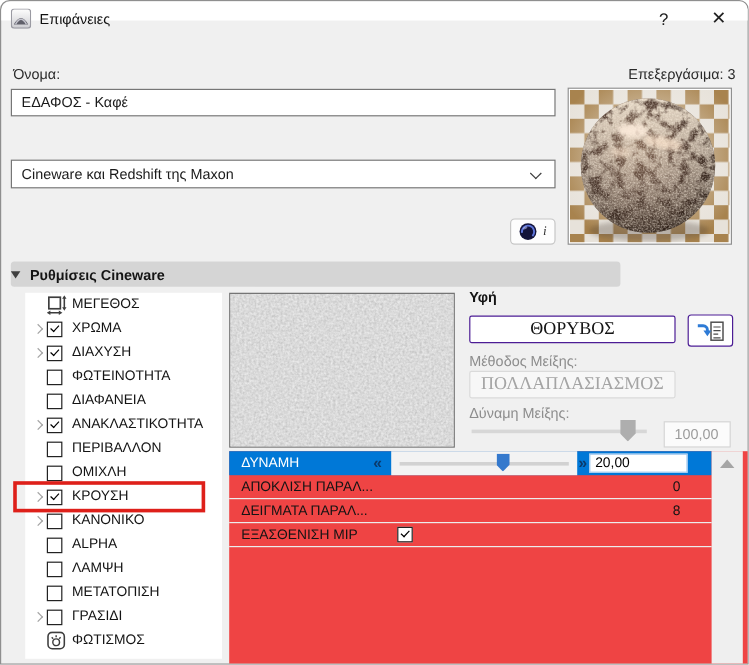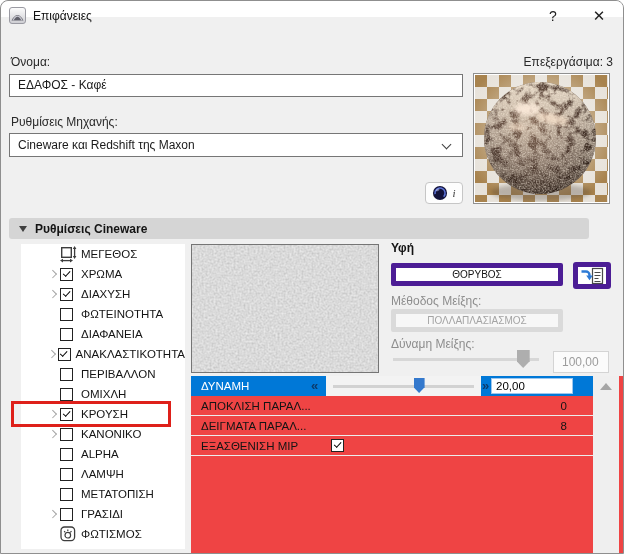--- a/index.html
+++ b/index.html
@@ -28,42 +28,42 @@
   .engine-select{left:8px;top:132px;width:454px;height:24px;background:#fff;border:1px solid #767676;
     font-size:12px;padding:0 8px;line-height:22px;}
   .dd-chev{position:absolute;right:12px;top:7px;width:7px;height:7px;
     border-right:1.4px solid #3f3f3f;border-bottom:1.4px solid #3f3f3f;transform:rotate(45deg);}
   .c4d-btn{left:424px;top:181px;width:38px;height:22px;background:#fdfdfd;border:1px solid #c6c6c6;
     border-radius:4px;display:flex;align-items:center;justify-content:center;gap:4px;}
   .c4d-btn .i-txt{font-size:11px;color:#333;font-family:"Liberation Serif",serif;font-style:italic;}
   .preview-box{left:472px;top:72px;width:137px;height:131px;border:1px solid #909090;background:#fff;padding:1px;}
   .preview-box svg{display:block;}
   
-  .section-bar{left:8px;top:217px;width:580px;height:21px;background:#d5d5d5;border-radius:3px;
-    display:flex;align-items:center;padding-left:10px;gap:8px;}
+  .section-bar{left:8px;top:217px;width:508px;height:21px;background:#d5d5d5;border-radius:3px;
+    display:flex;align-items:center;padding-left:0;gap:8px;}
   .tri-down{width:0;height:0;border-left:4.5px solid transparent;border-right:4.5px solid transparent;
     border-top:6px solid #3f3f3f;}
   .section-title{font-size:12px;font-weight:bold;color:#141414;}
   
-  .channel-panel{left:20px;top:243px;width:164px;height:305px;background:#ffffff;overflow:hidden;padding-left:21px;}
+  .channel-panel{left:20px;top:243px;width:164px;height:305px;background:#ffffff;overflow:hidden;}
   .ch-row{height:20px;display:flex;align-items:center;padding-left:3px;}
   .slot-ex{width:15px;display:flex;align-items:center;justify-content:center;}
   .chev{width:5.5px;height:5.5px;border-top:1.7px solid #a4a4a4;border-right:1.7px solid #a4a4a4;
     transform:rotate(45deg);display:inline-block;}
   .slot-ctl{width:21px;display:flex;align-items:center;justify-content:flex-start;}
   .cb{width:13px;height:13px;border:1.6px solid #222;background:#fff;position:relative;flex:none;}
   .cb .tick{position:absolute;left:1.6px;top:2.2px;width:7px;height:3.6px;
     border-left:1.9px solid #000;border-bottom:1.9px solid #000;transform:rotate(-47deg);}
   .ch-label{font-size:11.5px;color:#141414;white-space:nowrap;}
   .red-rect{left:10px;top:400px;width:160px;height:26px;border:3px solid #de201a;z-index:40;pointer-events:none;}
   
   .noise-box{left:190px;top:243px;width:188px;height:129px;border:1px solid #757575;background:#bfbfbf;padding:0;}
   .yfi-label{left:390px;top:240px;font-size:12px;font-weight:bold;color:#141414;}
-  .btn{background:#fff;border:5px solid #4c1d95;border-radius:2px;font-size:10px;color:#141414;
-    display:flex;align-items:center;justify-content:center;}
+  .btn{background:#fff;border:1px solid #4c1d95;border-radius:2px;font-size:15px;color:#141414;
+    display:flex;align-items:center;justify-content:center;font-family:Liberation Serif, serif;}
   .thorybos-btn{left:390px;top:262px;width:172px;height:23px;}
   .load-btn{left:572px;top:261px;width:38px;height:27px;border-radius:3px;}
   .mixm-label{left:390px;top:293px;}
   .mixm-btn{left:390px;top:308px;width:172px;height:23px;background:#f7f7f7;border-color:#dadada;color:#a4a4a4;}
   .mixs-label{left:390px;top:336px;}
   .mixs-track{left:392px;top:357px;width:146px;height:3px;background:#d7d7d7;}
   .handle{clip-path:polygon(0 0,100% 0,100% 62%,50% 100%,0 62%);}
   .mixs-handle{left:521px;top:349px;width:13px;height:18px;background:#aeaeae;}
   .mixs-value{left:552px;top:350px;width:56px;height:22px;background:#fbfbfb;border:1px solid #d4d4d4;
     font-size:12px;color:#9c9c9c;line-height:20px;padding-left:8px;}
@@ -107,21 +107,20 @@
       </svg>
     </span>
     <span class="abs title-text">Επιφάνειες</span>
     <span class="abs cap-btn help-btn">?</span>
     <span class="abs cap-btn close-btn">✕</span>
   </div>
 
   <span class="abs lbl name-label">Όνομα:</span>
   <span class="abs editable-label">Επεξεργάσιμα: 3</span>
   <div class="abs name-input">ΕΔΑΦΟΣ - Καφέ</div>
-  <span class="abs lbl engine-label">Ρυθμίσεις Μηχανής:</span>
   <div class="abs engine-select">
     <span>Cineware και Redshift της Maxon</span>
     <span class="dd-chev"></span>
   </div>
   <div class="abs c4d-btn">
     <span style="display:flex;">
       <svg width="16" height="16" viewBox="0 0 17 17">
         <circle cx="8.5" cy="8.5" r="7.5" fill="#12123a"></circle>
         <path d="M3.2 9.6 A5.4 5.4 0 1 1 12.4 12.4" fill="none" stroke="#5d74d8" stroke-width="1.6"></path>
         <ellipse cx="6" cy="5.2" rx="2.1" ry="1.2" fill="#cfd6ff" opacity="0.5" transform="rotate(-25 6 5.2)"></ellipse>

